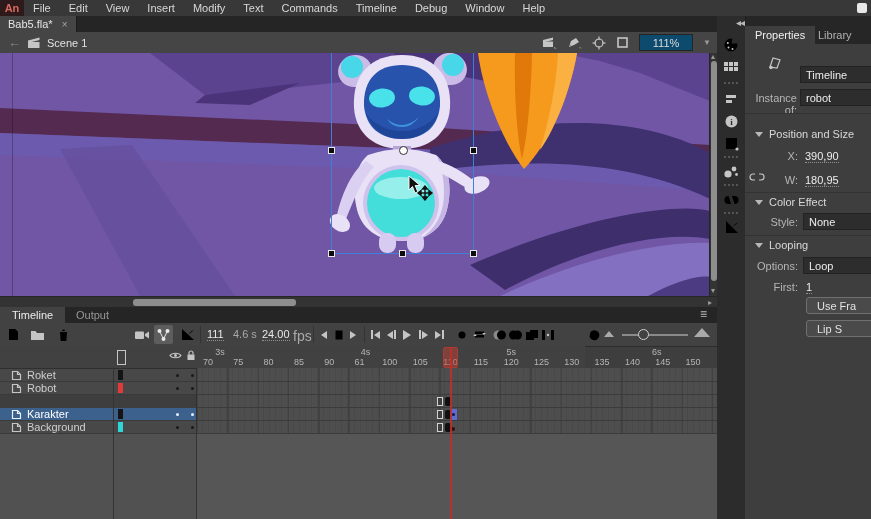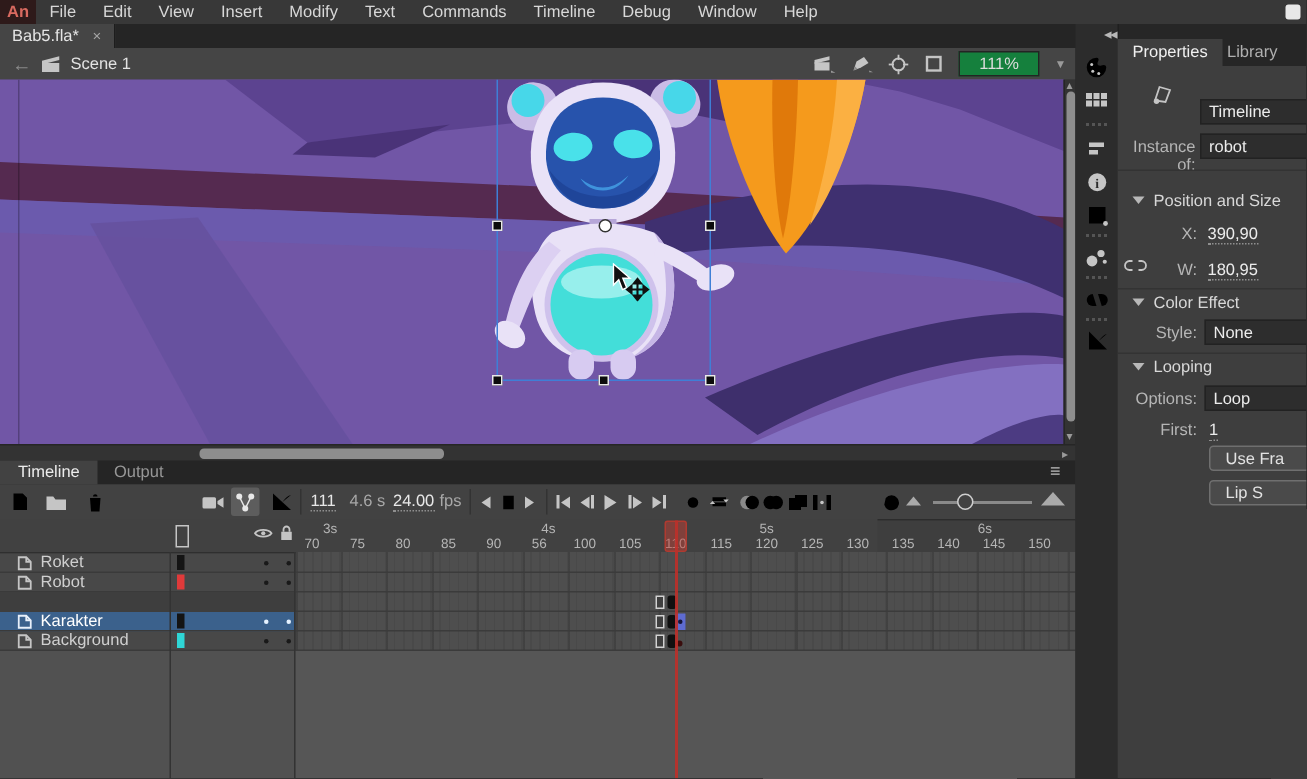--- a/index.html
+++ b/index.html
@@ -22,21 +22,21 @@
   #tabbar{left:0;top:16px;width:871px;height:16px;background:#252525;}
   #doc-tab{left:0;top:16px;height:16px;background:#454545;display:flex;align-items:center;
            padding:0 8px;border-right:1px solid #1d1d1d;color:#e4e4e4;}
   #doc-tab .close{margin-left:9px;color:#a5a5a5;font-size:10px;}
 
   
   #editbar{left:0;top:32px;width:717px;height:21px;background:#454545;display:flex;align-items:center;}
   #back-arrow{color:#8a8a8a;font-size:13px;margin:0 6px 0 8px;}
   #scene-label{color:#e2e2e2;margin-left:6px;}
   .editbar-right{position:absolute;right:6px;top:0;height:21px;display:flex;align-items:center;gap:10px;}
-  #zoom-box{background:#15803d;border:1px solid #242424;height:15px;width:52px;display:flex;
+  #zoom-box{background:#0c4a6e;border:1px solid #242424;height:15px;width:52px;display:flex;
             align-items:center;justify-content:center;color:#dcdcdc;}
   .dd-arrow{color:#9a9a9a;font-size:8px;}
 
   
   #stage{left:0;top:53px;width:710px;height:243px;overflow:hidden;background:#7156a6;cursor:default;}
   
   .sel-line{position:absolute;background:#3f7fd6;}
   .handle{position:absolute;width:7px;height:7px;background:#0c0c0c;border:1px solid #e8e8e8;box-sizing:border-box;}
   #transform-pt{position:absolute;width:9px;height:9px;border-radius:50%;background:#fff;border:1px solid #333;box-sizing:border-box;}
 
@@ -348,21 +348,21 @@
       <svg width="14" height="13" viewBox="0 0 14 13">
           <polyline points="1,1 1,12 13,12"></polyline>
           <path d="M2,11 C6,11 8,3 13,2"></path>
         </svg>
     </span>
 
     <div class="tb-sep" style="left:200px;"></div>
     <span class="tb-num dotted" style="left:207px;">111</span>
     <span class="tb-dim" style="left:233px;">4.6 s</span>
     <span class="tb-num dotted" style="left:262px;">24.00</span>
-    <span class="tb-dim" style="left:293px;font-size:11px;">fps</span>
+    <span class="tb-dim" style="left:293px;font-size:14px;">fps</span>
 
     <div class="tb-sep" style="left:313px;"></div>
     <span class="tbi" style="left:318px;width:12px;">
         <span class="tri-l"></span>
       </span>
     <span class="tbi" style="left:332px;width:14px;">
       <svg width="10" height="12" viewBox="0 0 10 12">
           <rect x="1.5" y="1.5" width="7" height="9"></rect>
         </svg>
     </span>
@@ -473,21 +473,21 @@
         <span class="rul-time" style="left: 365.638px;">4s</span>
         <span class="rul-time" style="left: 511.15px;">5s</span>
         <span class="rul-time" style="left: 656.662px;">6s</span>
       </div>
     <div id="ruler-nums">
         <span class="rul-num" style="left: 208px;">70</span>
         <span class="rul-num" style="left: 238.315px;">75</span>
         <span class="rul-num" style="left: 268.63px;">80</span>
         <span class="rul-num" style="left: 298.945px;">85</span>
         <span class="rul-num" style="left: 329.26px;">90</span>
-        <span class="rul-num" style="left: 359.575px;">56</span>
+        <span class="rul-num" style="left: 359.575px;">61</span>
         <span class="rul-num" style="left: 389.89px;">100</span>
         <span class="rul-num" style="left: 420.205px;">105</span>
         <span class="rul-num" style="left: 450.52px;">110</span>
         <span class="rul-num" style="left: 480.835px;">115</span>
         <span class="rul-num" style="left: 511.15px;">120</span>
         <span class="rul-num" style="left: 541.465px;">125</span>
         <span class="rul-num" style="left: 571.78px;">130</span>
         <span class="rul-num" style="left: 602.095px;">135</span>
         <span class="rul-num" style="left: 632.41px;">140</span>
         <span class="rul-num" style="left: 662.725px;">145</span>

